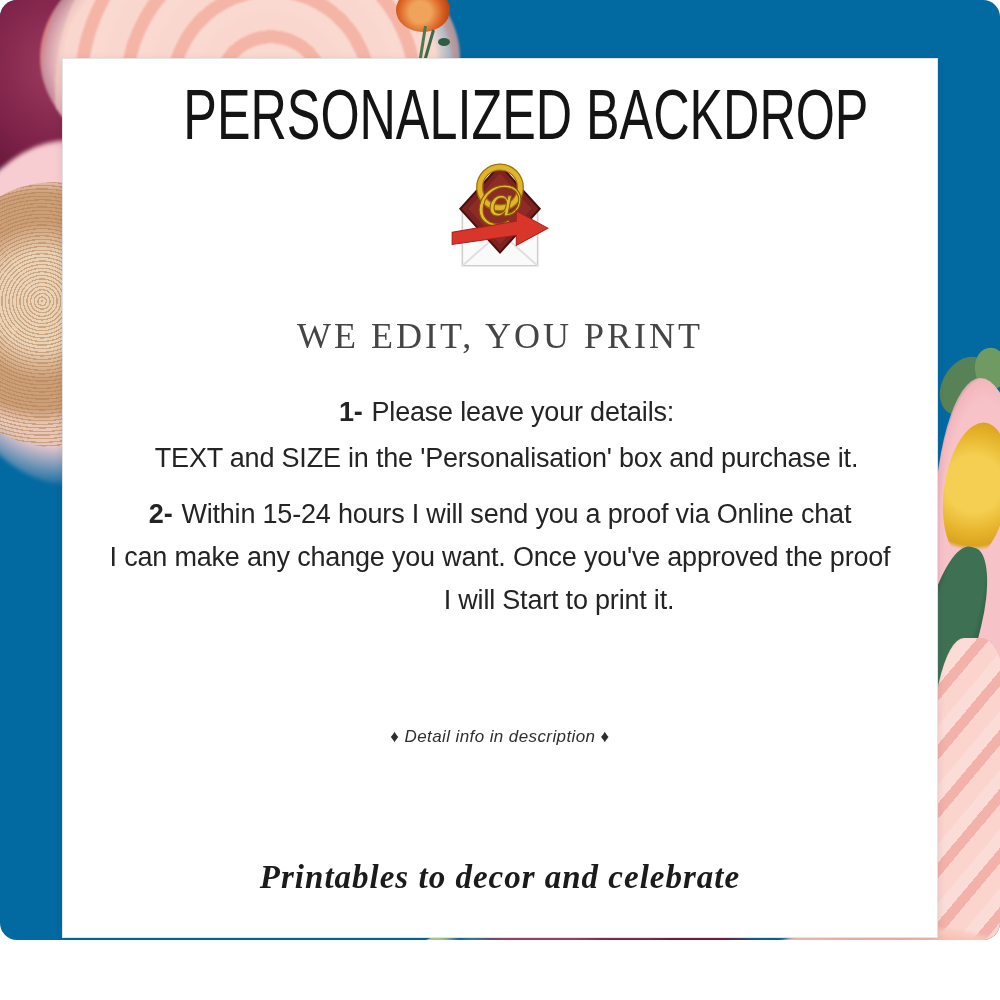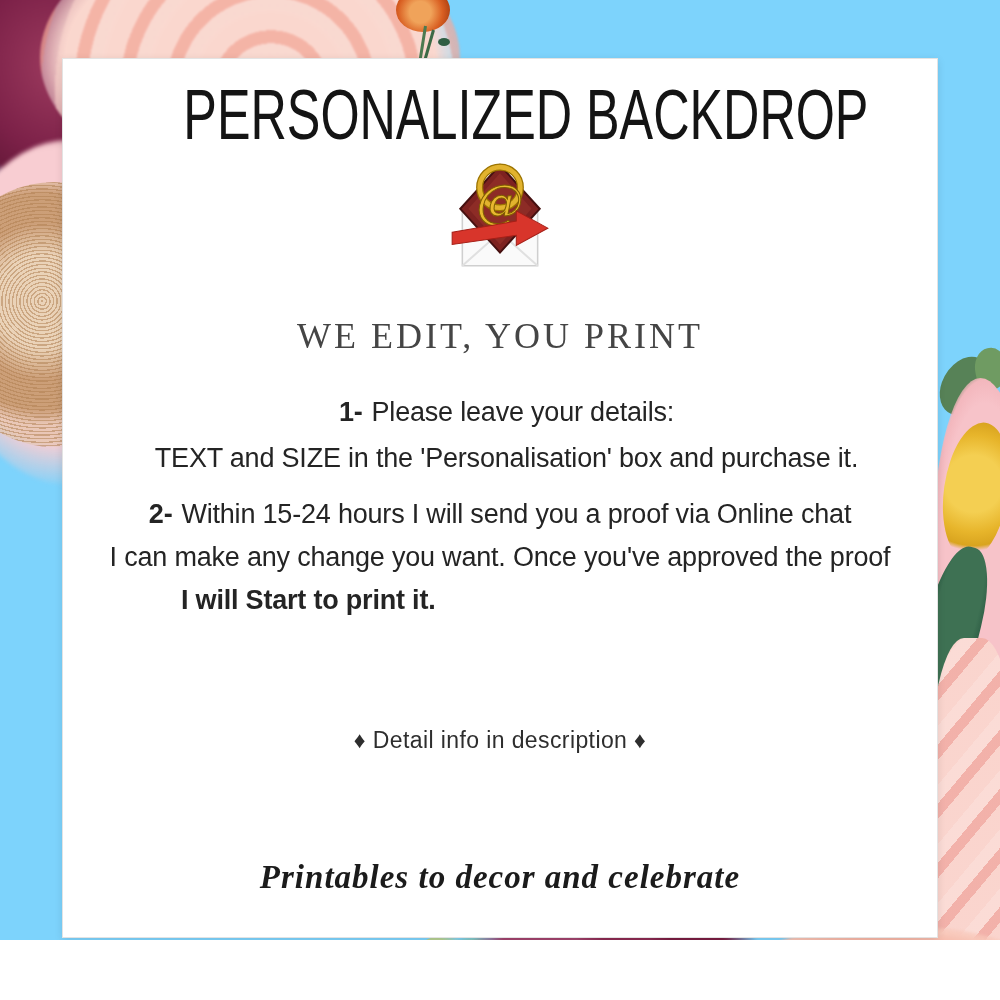--- a/index.html
+++ b/index.html
@@ -1,17 +1,17 @@
 <!DOCTYPE html>
 <html><head>
 <meta charset="utf-8">
 <style>
   html,body{margin:0;padding:0;background:#fff;}
-  .stage{position:relative;width:1000px;height:940px;overflow:hidden;background:#7dd3fc;
-         font-family:"Liberation Sans",sans-serif;}
+  .stage{position:relative;width:1000px;height:940px;overflow:hidden;background:#0369a1;
+         font-family:"Liberation Sans",sans-serif;border-radius:17px;}
   .stage *{box-sizing:border-box;}
 
   
   .blob{position:absolute;z-index:0;}
   .tl-burgundy{left:-45px;top:-55px;width:230px;height:265px;border-radius:50%;
     background:radial-gradient(ellipse at 45% 45%,#9c3a5e 0%,#7c2148 42%,#6a1a3c 58%,rgba(106,26,60,0) 72%);
     transform:rotate(-14deg);filter:blur(1.5px);}
   .tl-rose{left:40px;top:-75px;width:420px;height:265px;border-radius:50%;
     background:
       radial-gradient(circle at 55% 62%,#ee9486 0 7%,rgba(238,148,134,0) 9%),
@@ -78,22 +78,22 @@
   .center{position:absolute;left:0;width:100%;text-align:center;}
   .title{top:16px;color:#141414;font-size:68px;font-weight:400;white-space:nowrap;}
   .title>span{display:inline-block;transform:scale(.74,1.04);transform-origin:center;letter-spacing:0px;}
   .iconwrap{top:102px;display:flex;justify-content:center;}
   .tagline{top:228px;color:#454545;font-family:"Liberation Serif",serif;font-weight:400;
            font-size:36px;letter-spacing:3px;white-space:nowrap;margin-top:28px;}
   .step{font-size:27px;color:#242424;letter-spacing:-.2px;}
   .step .b{font-weight:700;margin-right:9px;}
   .step1{top:330px;line-height:46px;padding-left:13px;}
   .step2{top:434px;line-height:43px;}
-  .step .indent{text-align:left;padding-left:118px;font-weight:bold;}
-  .note{top:668px;font-size:23px;color:#2e2e2e;letter-spacing:.4px;}
+  .step .indent{text-align:center;padding-left:118px;}
+  .note{top:668px;font-style:italic;font-size:17px;color:#2e2e2e;letter-spacing:.4px;}
   .footer{top:800px;font-family:Liberation Serif, serif;font-style:italic;font-weight:700;
           font-size:33px;color:#1b1b1b;letter-spacing:1px;}
 </style>
 </head>
 <body>
 
 <div class="stage">
 
   <div class="blob tl-burgundy"></div>
   <div class="blob tl-rose"></div>

